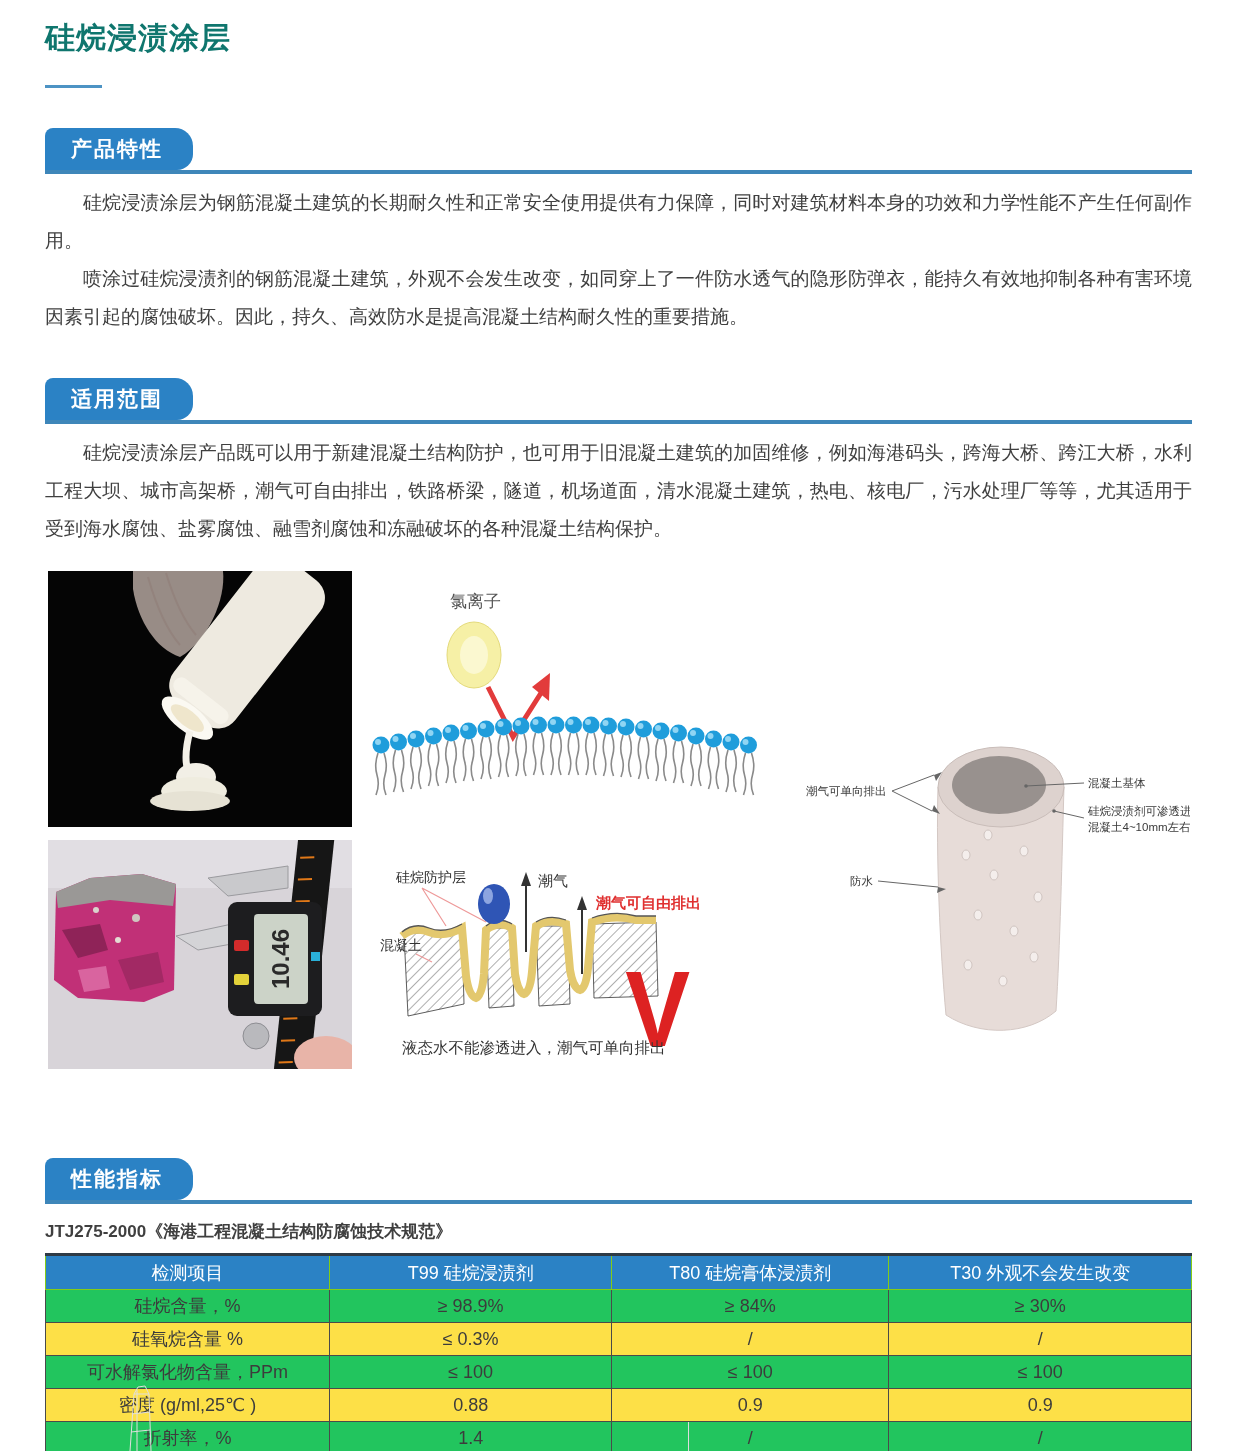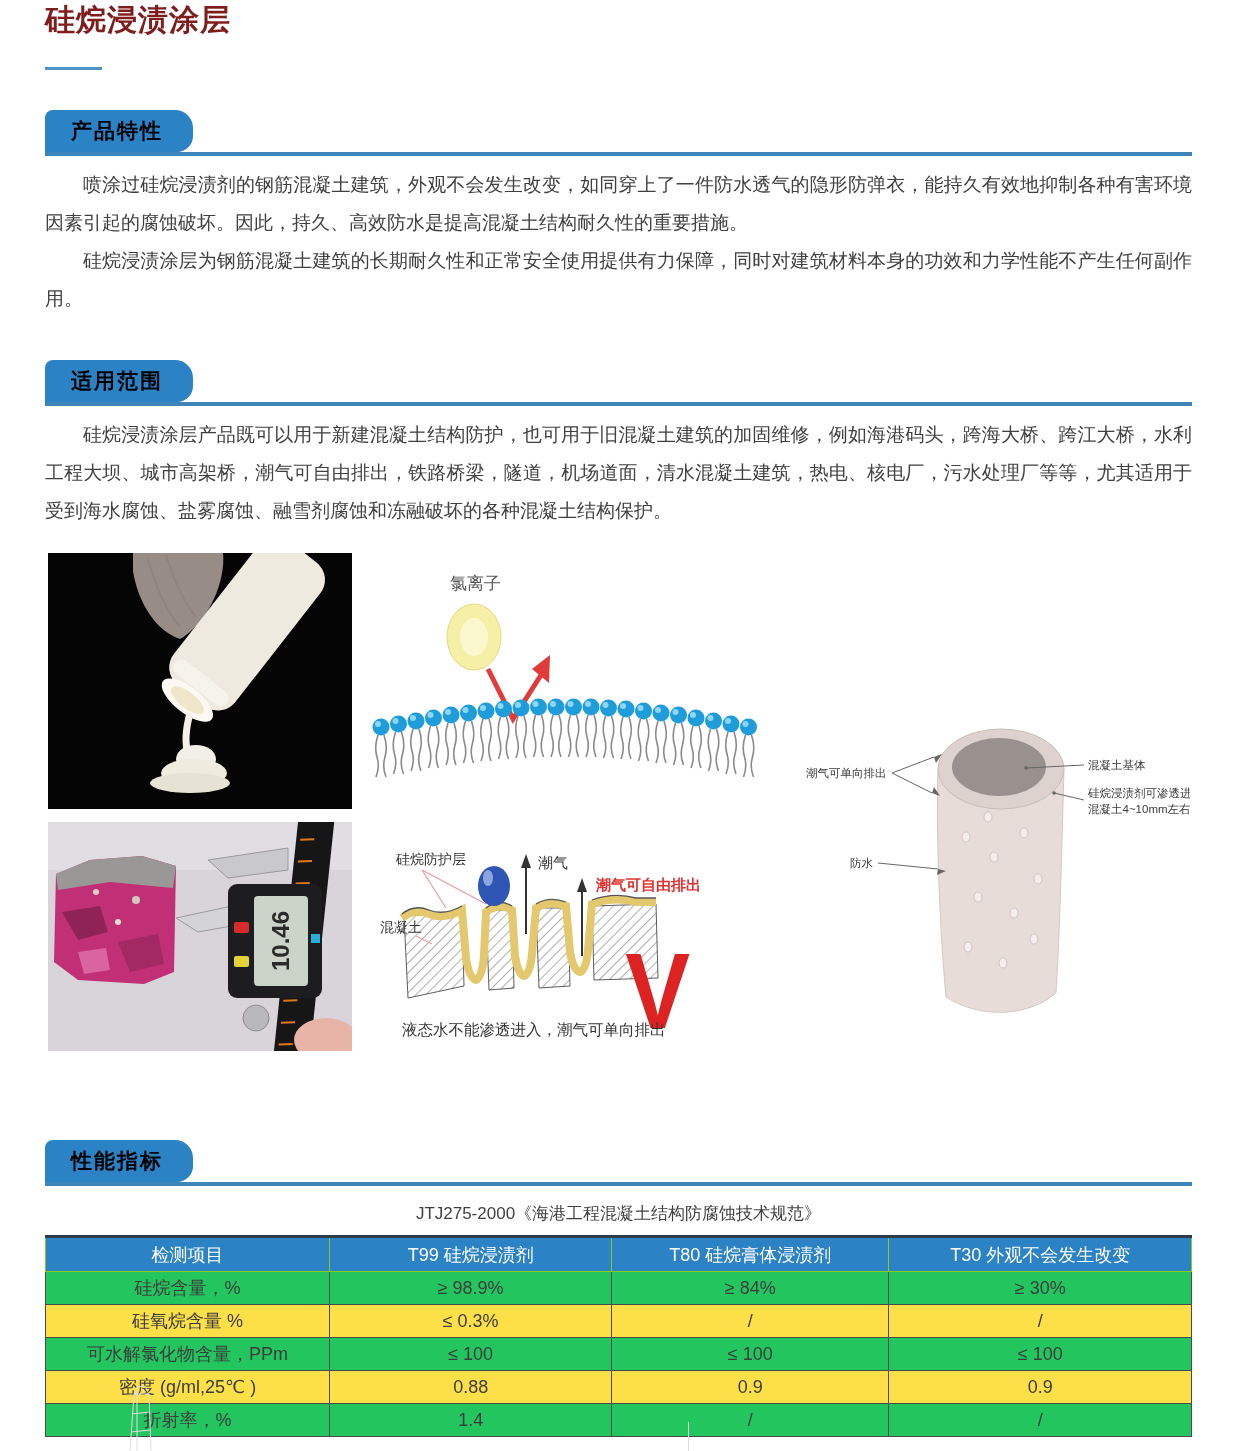--- a/index.html
+++ b/index.html
@@ -1,54 +1,54 @@
 <!DOCTYPE html>
 <html><head>
 <meta charset="utf-8">
 <style>
   html,body{margin:0;padding:0;}
   body{
     width:1235px;height:1451px;background:#ffffff;position:relative;overflow:hidden;
     font-family:"Liberation Sans","DejaVu Sans",sans-serif;
   }
   .content{margin-left:45px;width:1147px;}
-  .page-title{color:#7f1d1d;font-size:30px;font-weight:bold;margin:0;letter-spacing:1px;}
+  .page-title{color:#0f766e;font-size:30px;font-weight:bold;margin:0;padding-top:18px;letter-spacing:1px;}
   .title-dash{width:57px;height:3px;background:#4d93c4;margin-top:26px;}
   .section-bar{display:flex;align-items:flex-end;border-bottom:4px solid #3e86b9;margin-top:42px;}
   .section-bar.first{margin-top:40px;}
   .section-tab{
-    background:#2b82c5;color:#000000;font-size:21px;font-weight:bold;
+    background:#2b82c5;color:#ffffff;font-size:21px;font-weight:bold;
     padding:7px 30px 7px 26px;border-radius:8px 18px 16px 0;letter-spacing:2px;
   }
   .para-block{margin-top:10px;}
   .para{font-size:19px;color:#404040;line-height:38px;text-align:justify;text-indent:2em;margin:0;}
   .figures{position:relative;height:548px;margin-top:20px;width:1160px;}
   .fig{position:absolute;}
-  .std-caption{margin-top:16px;width:1147px;text-align:center;font-size:17px;color:#3f3f3f;}
+  .std-caption{margin-top:16px;width:1147px;text-align:left;font-size:17px;color:#3f3f3f;font-weight:bold;}
   table.spec{width:1147px;border-collapse:collapse;border:1px solid #4a4a4a;border-top:3px solid #2e3a45;
     font-size:18px;color:#3c3c3c;margin-top:10px;table-layout:fixed;}
   table.spec th{background:#2b82c5;color:#ffffff;font-weight:normal;height:31px;border:1px solid #84cc16;font-size:18px;}
   table.spec td{height:30px;text-align:center;border:1px solid #4a4a4a;background:#fde047;}
   table.spec tr.gray td{background:#22c55e;}
   .watermark-line{position:absolute;left:688px;top:1422px;width:1px;height:29px;background:#dddddd;}
 </style>
 </head>
 <body>
 
 <div class="content">
 
   <h1 class="page-title">硅烷浸渍涂层</h1>
   <div class="title-dash"></div>
 
   <div class="section-bar first">
     <span class="section-tab">产品特性</span>
   </div>
   <div class="para-block">
+    <p class="para">硅烷浸渍涂层为钢筋混凝土建筑的长期耐久性和正常安全使用提供有力保障，同时对建筑材料本身的功效和力学性能不产生任何副作用。</p>
     <p class="para">喷涂过硅烷浸渍剂的钢筋混凝土建筑，外观不会发生改变，如同穿上了一件防水透气的隐形防弹衣，能持久有效地抑制各种有害环境因素引起的腐蚀破坏。因此，持久、高效防水是提高混凝土结构耐久性的重要措施。</p>
-    <p class="para">硅烷浸渍涂层为钢筋混凝土建筑的长期耐久性和正常安全使用提供有力保障，同时对建筑材料本身的功效和力学性能不产生任何副作用。</p>
   </div>
 
   <div class="section-bar">
     <span class="section-tab">适用范围</span>
   </div>
   <div class="para-block">
     <p class="para">硅烷浸渍涂层产品既可以用于新建混凝土结构防护，也可用于旧混凝土建筑的加固维修，例如海港码头，跨海大桥、跨江大桥，水利工程大坝、城市高架桥，潮气可自由排出，铁路桥梁，隧道，机场道面，清水混凝土建筑，热电、核电厂，污水处理厂等等，尤其适用于受到海水腐蚀、盐雾腐蚀、融雪剂腐蚀和冻融破坏的各种混凝土结构保护。</p>
   </div>
 
   <div class="figures">

